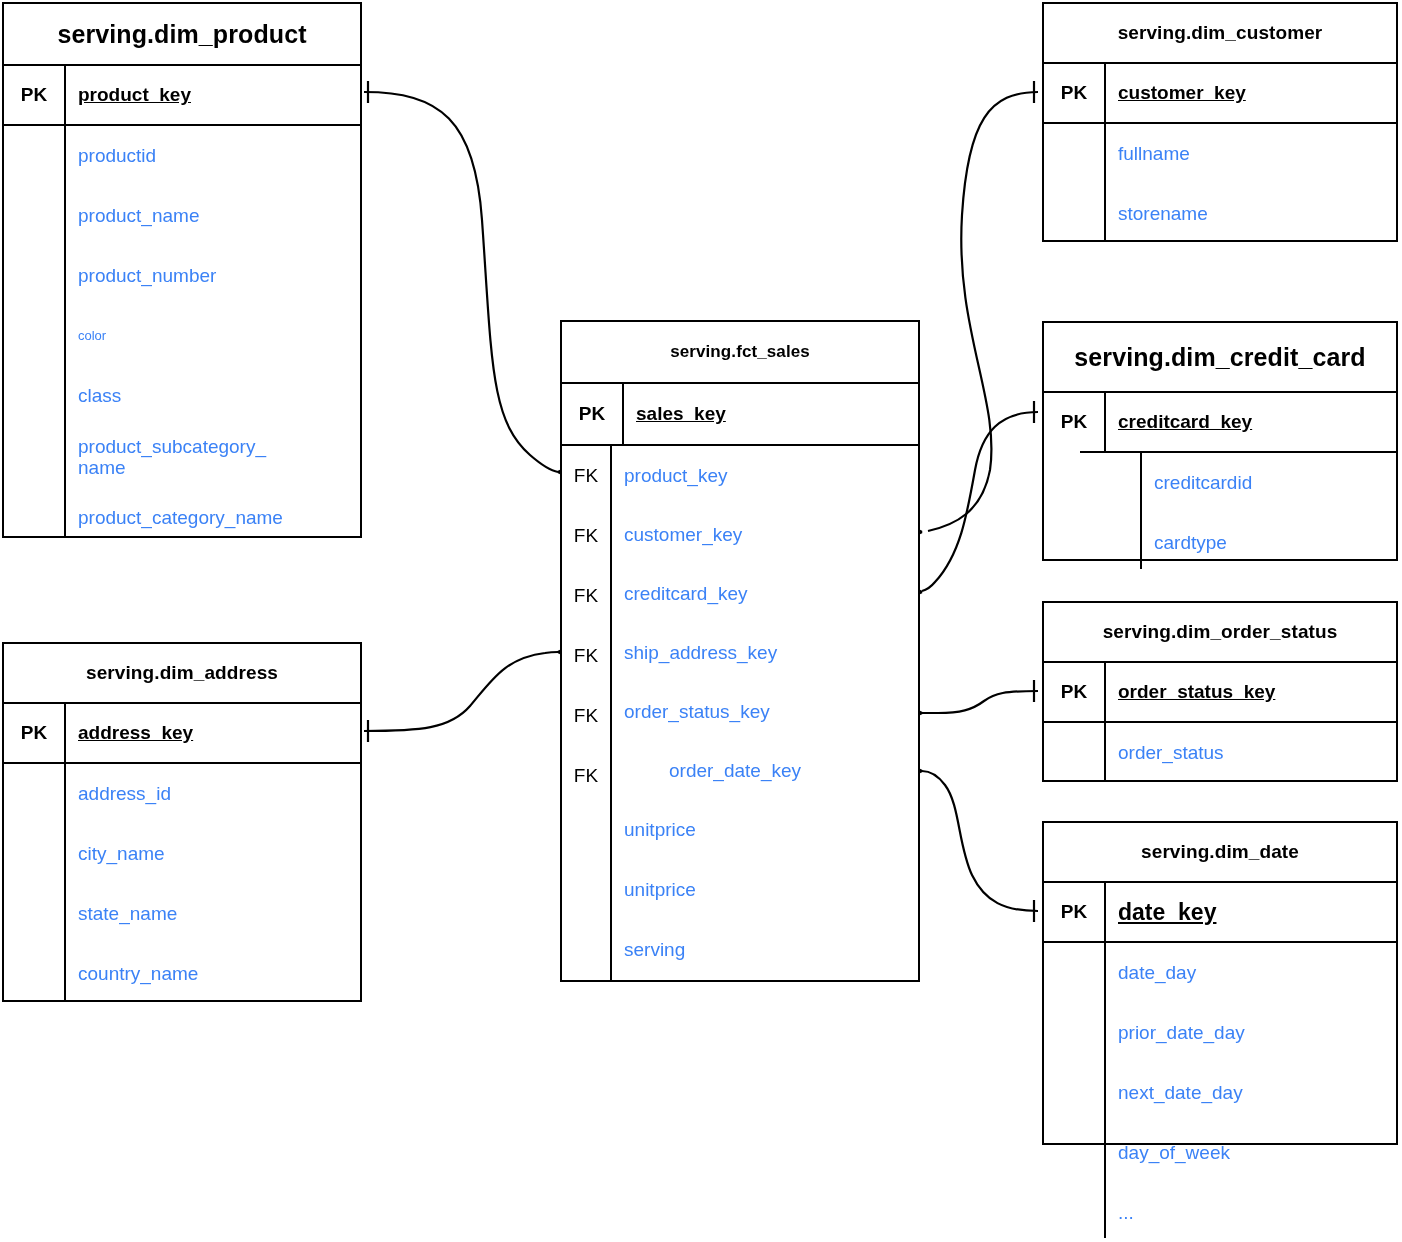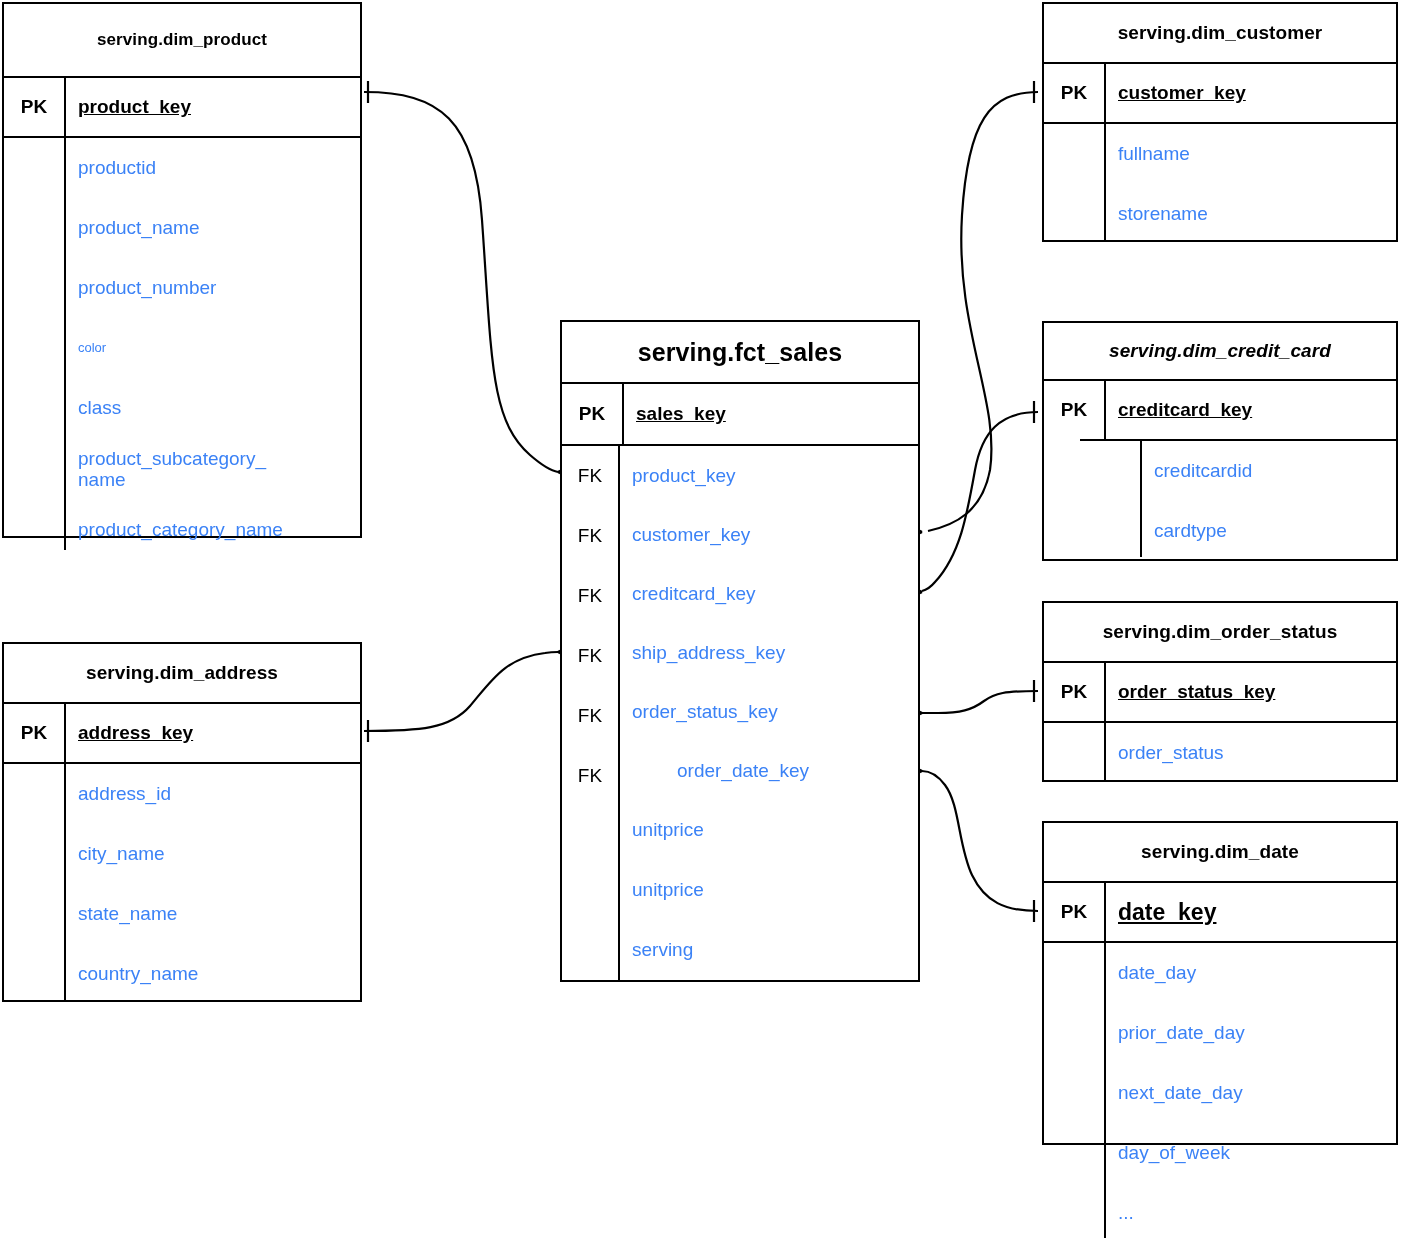--- a/index.html
+++ b/index.html
@@ -137,21 +137,21 @@
         <path d="M 1038,911 C 1005,911 985,902 972,875 C 958,845 960,805 945,785 C 936,773 928,771 922,771" fill="none" stroke="#000000" stroke-width="2.2"></path>
         <line x1="1034" y1="900" x2="1034" y2="922" stroke="#000000" stroke-width="2.2"></line>
         <line x1="922" y1="771" x2="900" y2="760" stroke="#000000" stroke-width="2.2"></line>
         <line x1="922" y1="771" x2="900" y2="771" stroke="#000000" stroke-width="2.2"></line>
         <line x1="922" y1="771" x2="900" y2="782" stroke="#000000" stroke-width="2.2"></line>
       </g>
     </svg>
 
   <div id="entity-layer">
       <div class="entity" style="left: 2px; top: 2px; width: 360px; height: 536px;">
-        <div class="ent-title" style="height: 72px; font-size: 17px; border-radius: 10px;">serving.dim_product</div>
+        <div class="ent-title" style="height: 60px; font-size: 25px; border-radius: 10px;">serving.dim_product</div>
         <div class="row" style="height: 60px;">
           <div class="keycell" style="width: 60px; font-size: 19px;">PK</div>
           <div class="namecell pk" style="font-size: 19px;">product_key</div>
         </div>
         <div class="attr-group" style="height: 414px;">
           <div class="attr-keycol" style="width: 60px; display: flex; flex-direction: column;"></div>
           <div class="attr-namecol">
             <div class="attr" style="min-height: 60px; font-size: 19px;">productid</div>
             <div class="attr" style="min-height: 60px; font-size: 19px;">product_name</div>
             <div class="attr" style="min-height: 60px; font-size: 19px;">product_number</div>
@@ -173,27 +173,27 @@
           <div class="attr-keycol" style="width: 60px; display: flex; flex-direction: column;"></div>
           <div class="attr-namecol">
             <div class="attr" style="min-height: 60px; font-size: 19px;">address_id</div>
             <div class="attr" style="min-height: 60px; font-size: 19px;">city_name</div>
             <div class="attr" style="min-height: 60px; font-size: 19px;">state_name</div>
             <div class="attr" style="min-height: 60px; font-size: 19px;">country_name</div>
           </div>
         </div>
       </div>
       <div class="entity" style="left: 560px; top: 320px; width: 360px; height: 662px;">
-        <div class="ent-title" style="height: 60px; font-size: 25px;">serving.fct_sales</div>
+        <div class="ent-title" style="height: 60px; font-size: 17px;">serving.fct_sales</div>
         <div class="row" style="height: 62px;">
           <div class="keycell" style="width: 60px; font-size: 19px;">PK</div>
           <div class="namecell pk" style="font-size: 19px;">sales_key</div>
         </div>
         <div class="attr-group" style="height: 536px;">
-          <div class="attr-keycol" style="width: 56px; display: flex; flex-direction: column;">
+          <div class="attr-keycol" style="width: 48px; display: flex; flex-direction: column;">
             <div class="keycell" style="height: 60px; font-size: 19px; font-weight: normal;">FK</div>
             <div class="keycell" style="height: 60px; font-size: 19px; font-weight: normal;">FK</div>
             <div class="keycell" style="height: 60px; font-size: 19px; font-weight: normal;">FK</div>
             <div class="keycell" style="height: 60px; font-size: 19px; font-weight: normal;">FK</div>
             <div class="keycell" style="height: 60px; font-size: 19px; font-weight: normal;">FK</div>
             <div class="keycell" style="height: 60px; font-size: 19px; font-weight: normal;">FK</div>
           </div>
           <div class="attr-namecol">
             <div class="attr" style="height: 60px; font-size: 19px;">product_key</div>
             <div class="attr" style="height: 60px; font-size: 19px;">customer_key</div>
@@ -215,21 +215,21 @@
         </div>
         <div class="attr-group" style="height: 118px;">
           <div class="attr-keycol" style="width: 60px; display: flex; flex-direction: column;"></div>
           <div class="attr-namecol">
             <div class="attr" style="min-height: 60px; font-size: 19px;">fullname</div>
             <div class="attr" style="min-height: 60px; font-size: 19px;">storename</div>
           </div>
         </div>
       </div>
       <div class="entity" style="left: 1042px; top: 321px; width: 356px; height: 240px;">
-        <div class="ent-title" style="height: 56px; font-size: 19px; font-style: italic;">serving.dim_credit_card</div>
+        <div class="ent-title" style="height: 68px; font-size: 25px;">serving.dim_credit_card</div>
         <div class="row" style="height: 60px;">
           <div class="keycell" style="width: 60px; font-size: 19px;">PK</div>
           <div class="namecell pk" style="font-size: 19px;">creditcard_key</div>
         </div>
         <div class="attr-group" style="height: 118px; margin-left: 36px;">
           <div class="attr-keycol" style="width: 60px; display: flex; flex-direction: column;"></div>
           <div class="attr-namecol">
             <div class="attr" style="min-height: 60px; font-size: 19px;">creditcardid</div>
             <div class="attr" style="min-height: 60px; font-size: 19px;">cardtype</div>
           </div>

